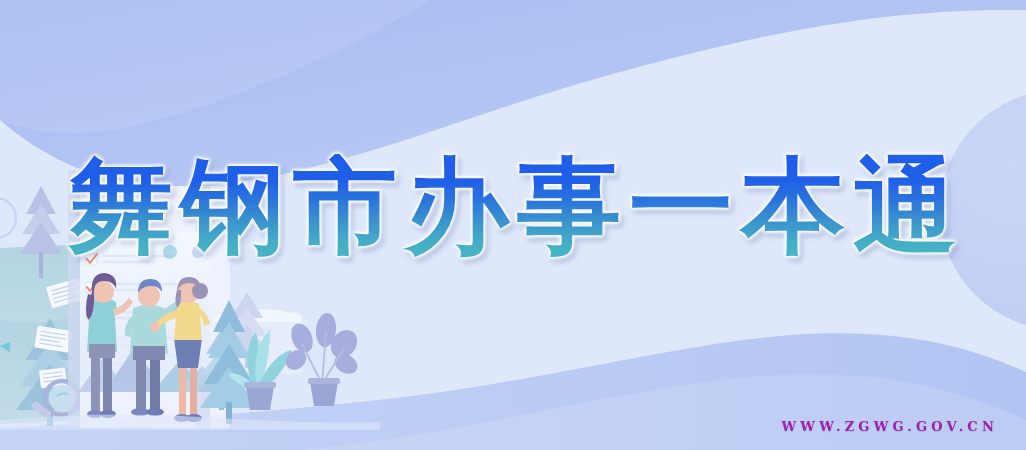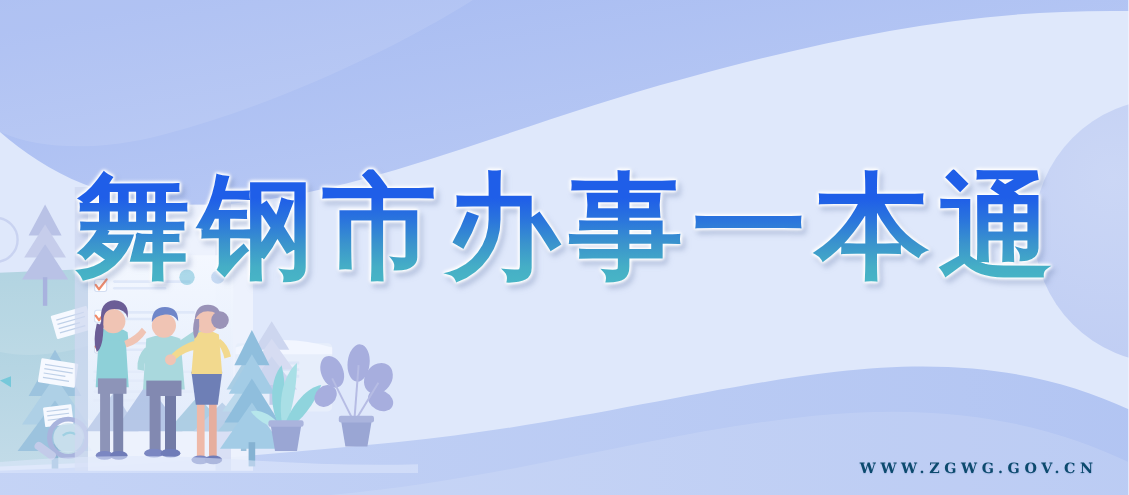--- a/index.html
+++ b/index.html
@@ -69,21 +69,21 @@
 
   
   #site-url {
     position: absolute;
     right: 28px;
     bottom: 16px;
     font-family: "DejaVu Serif", "Liberation Serif", serif;
     font-size: 13px;
     font-weight: bold;
     letter-spacing: 4.2px;
-    color: #0c4a6e;
+    color: #a21caf;
     text-shadow: 0 1px 1px rgba(120,145,200,0.35);
     white-space: nowrap;
   }
 </style>
 </head>
 <body>
 
 <div id="banner">
 
   <svg id="bg-layer" viewBox="0 0 1026 450" preserveAspectRatio="none" xmlns="http://www.w3.org/2000/svg">

